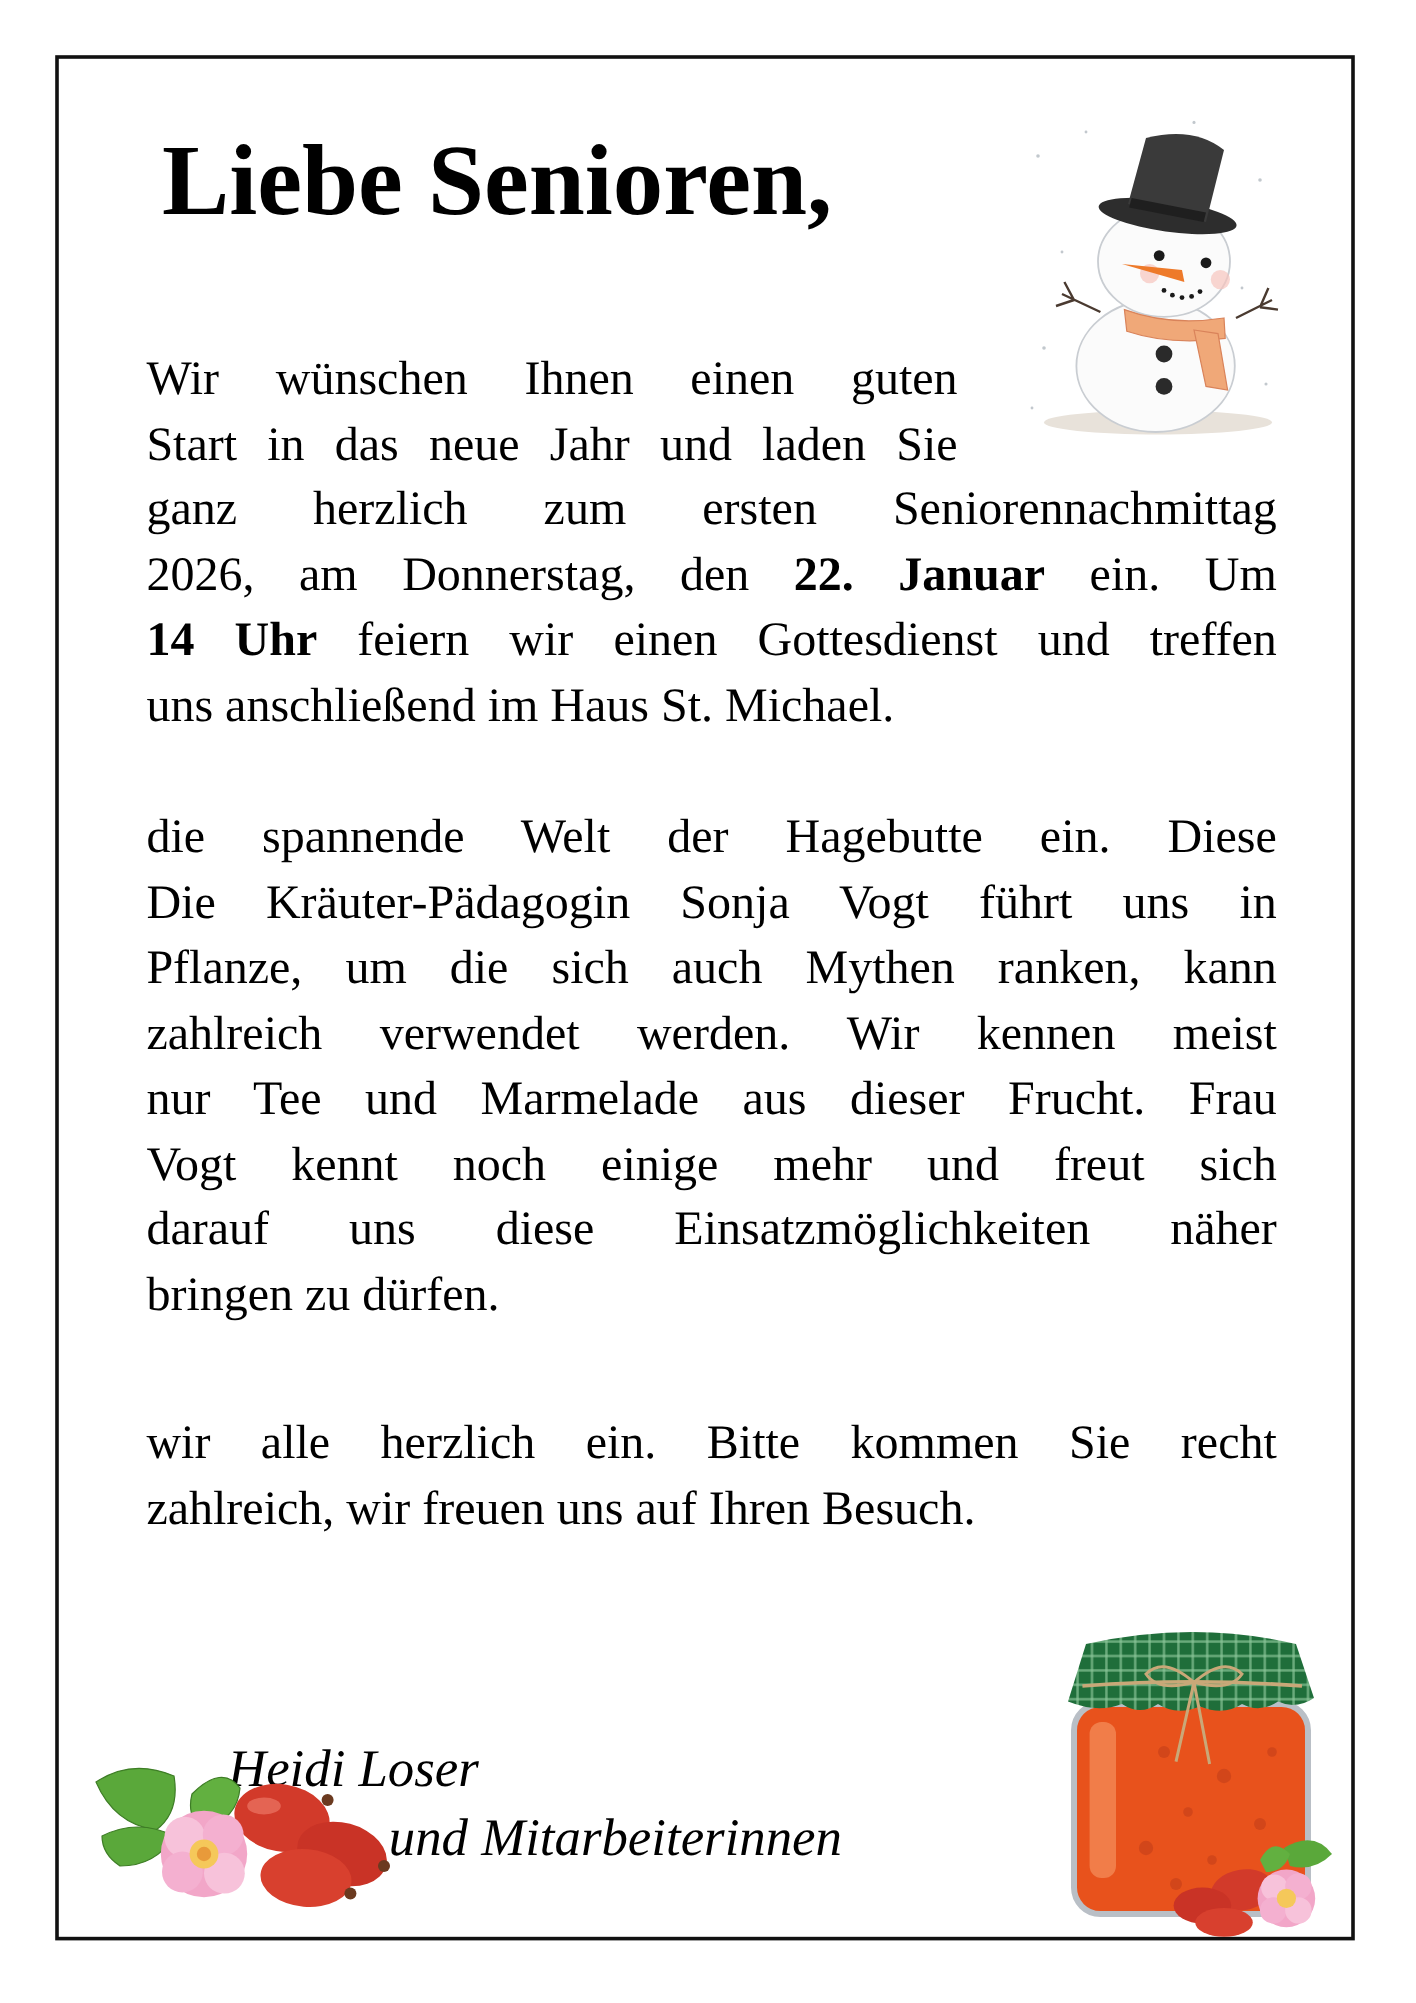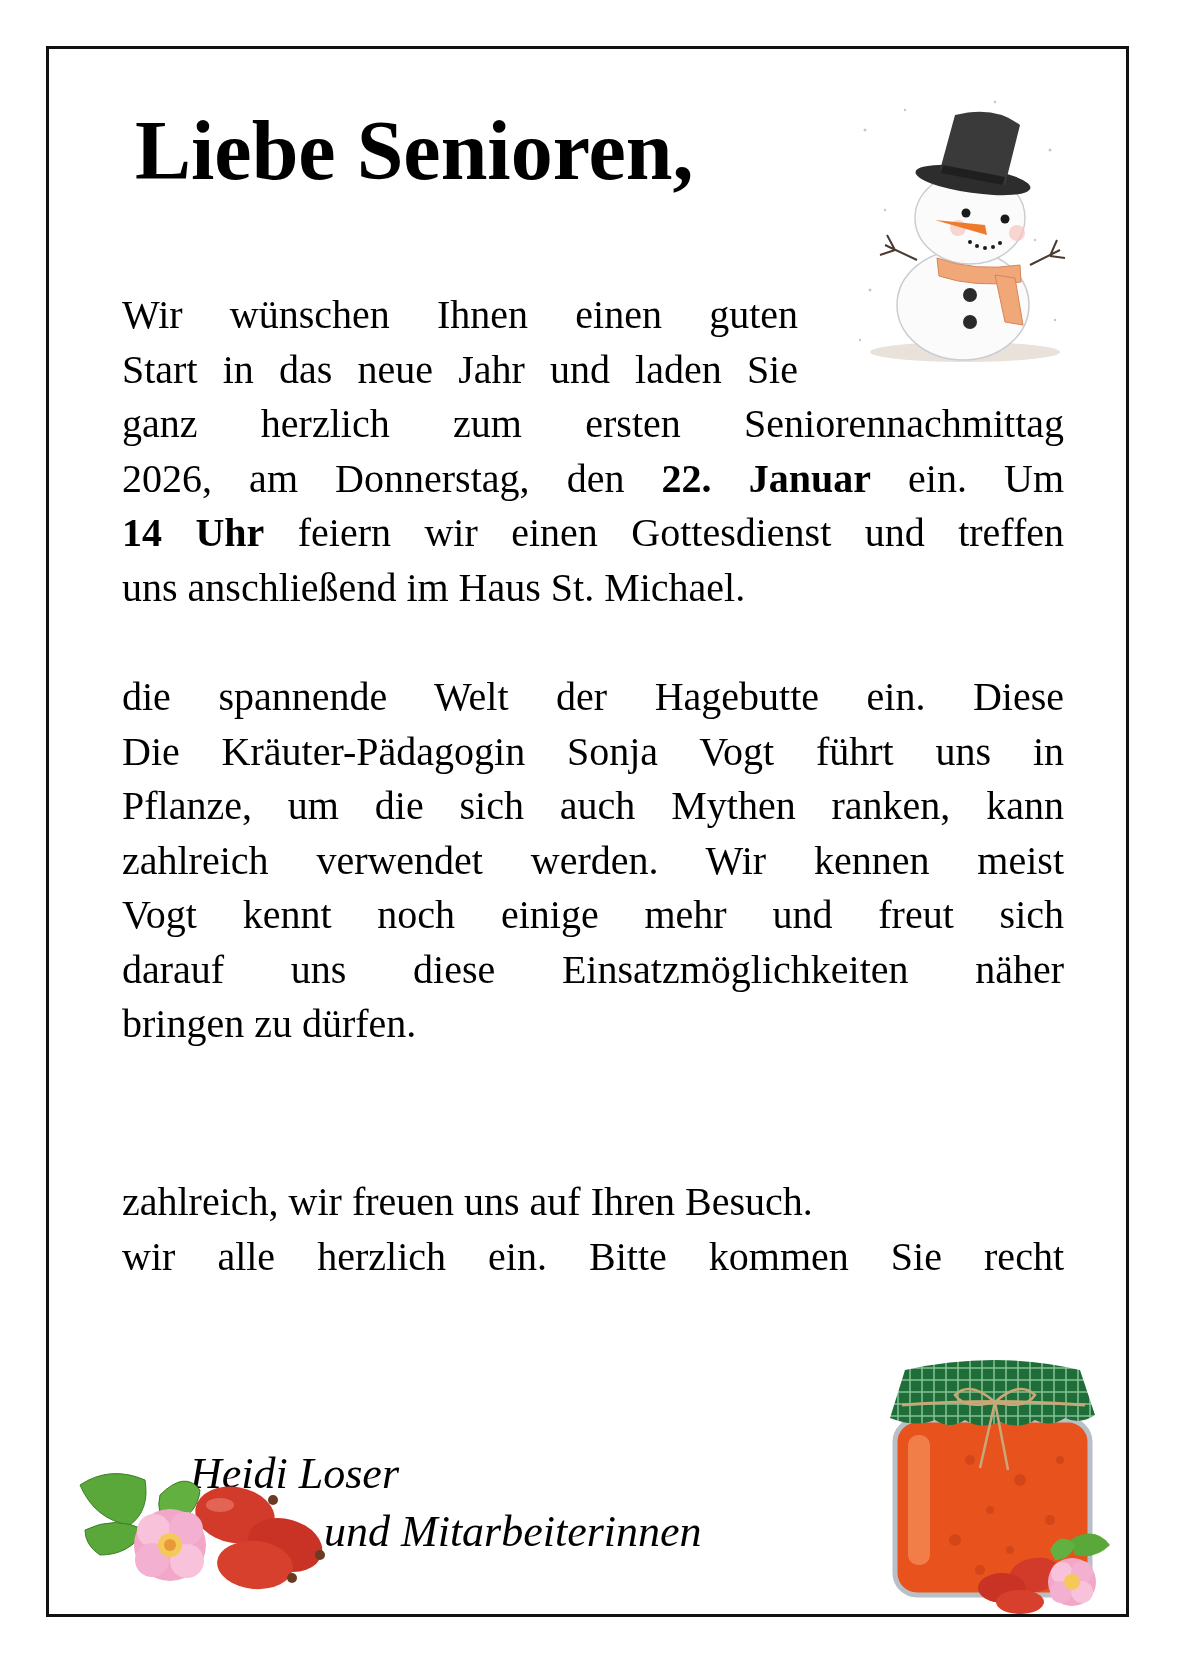--- a/index.html
+++ b/index.html
@@ -98,28 +98,29 @@
   <span class="line"><span>2026, am Donnerstag, den </span><b>22. Januar</b><span> ein. Um</span></span>
   <span class="line"><b>14 Uhr</b><span> feiern wir einen Gottesdienst und treffen</span></span>
   <span class="line last">uns anschließend im Haus St. Michael.</span>
 </div>
 
 <div id="p2" class="para">
   <span class="line">die spannende Welt der Hagebutte ein. Diese</span>
   <span class="line">Die Kräuter-Pädagogin Sonja Vogt führt uns in</span>
   <span class="line">Pflanze, um die sich auch Mythen ranken, kann</span>
   <span class="line">zahlreich verwendet werden. Wir kennen meist</span>
+  <span class="line">nur Tee und Marmelade aus dieser Frucht. Frau</span>
   <span class="line">Vogt kennt noch einige mehr und freut sich</span>
   <span class="line">darauf uns diese Einsatzmöglichkeiten näher</span>
   <span class="line last">bringen zu dürfen.</span>
 </div>
 
 <div id="p3" class="para">
+  <span class="line">wir alle herzlich ein. Bitte kommen Sie recht</span>
   <span class="line last">zahlreich, wir freuen uns auf Ihren Besuch.</span>
-  <span class="line">wir alle herzlich ein. Bitte kommen Sie recht</span>
 </div>
 
 <div id="sig1" class="sig">Heidi Loser</div>
 <div id="sig2" class="sig">und Mitarbeiterinnen</div>
 
 <svg id="rosehips" class="art" viewBox="0 0 260 130">
   <path d="M10 25 Q40 5 75 20 Q80 50 60 65 Q25 60 10 25 Z" fill="#5aa83a" stroke="#3d7d25" stroke-width="1"></path>
   <path d="M90 35 Q115 10 130 30 Q128 55 100 65 Q85 55 90 35 Z" fill="#62b040" stroke="#3d7d25" stroke-width="1"></path>
   <path d="M15 70 Q45 55 75 70 Q60 95 30 95 Q15 85 15 70 Z" fill="#5aa83a" stroke="#3d7d25" stroke-width="1"></path>
   <ellipse cx="165" cy="55" rx="40" ry="28" fill="#d23a2a" transform="rotate(10 165 55)"></ellipse>

